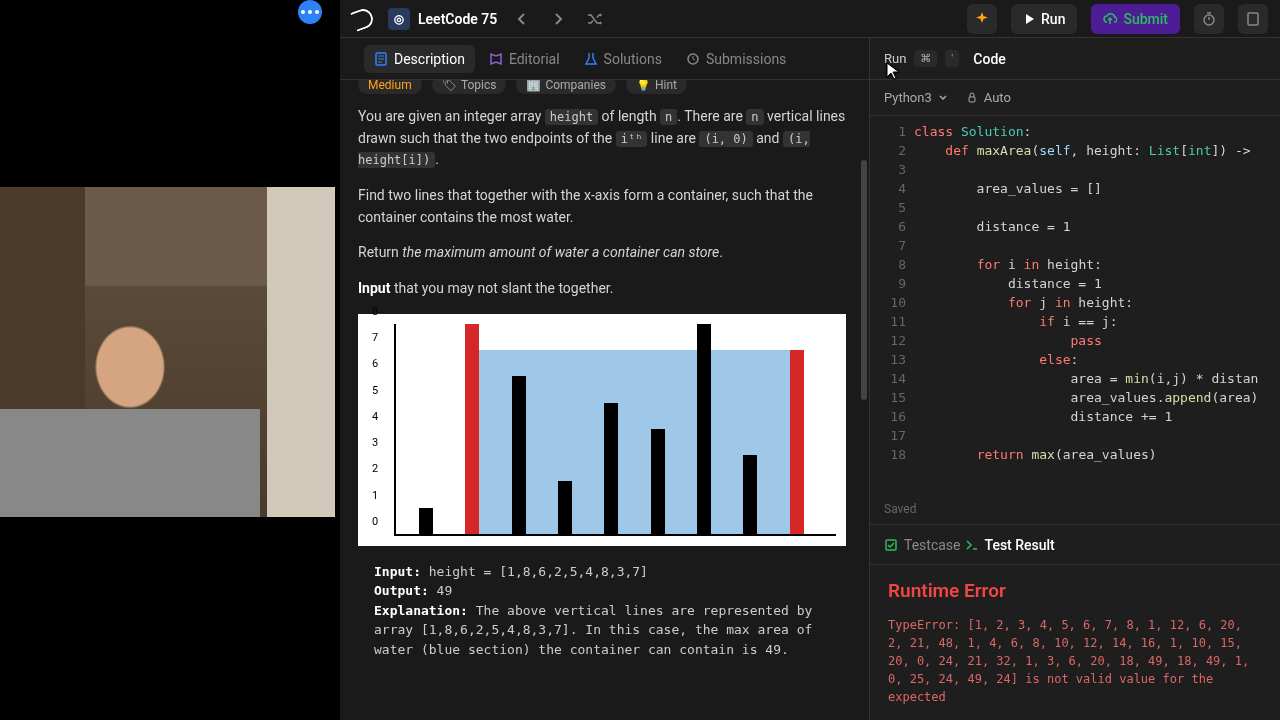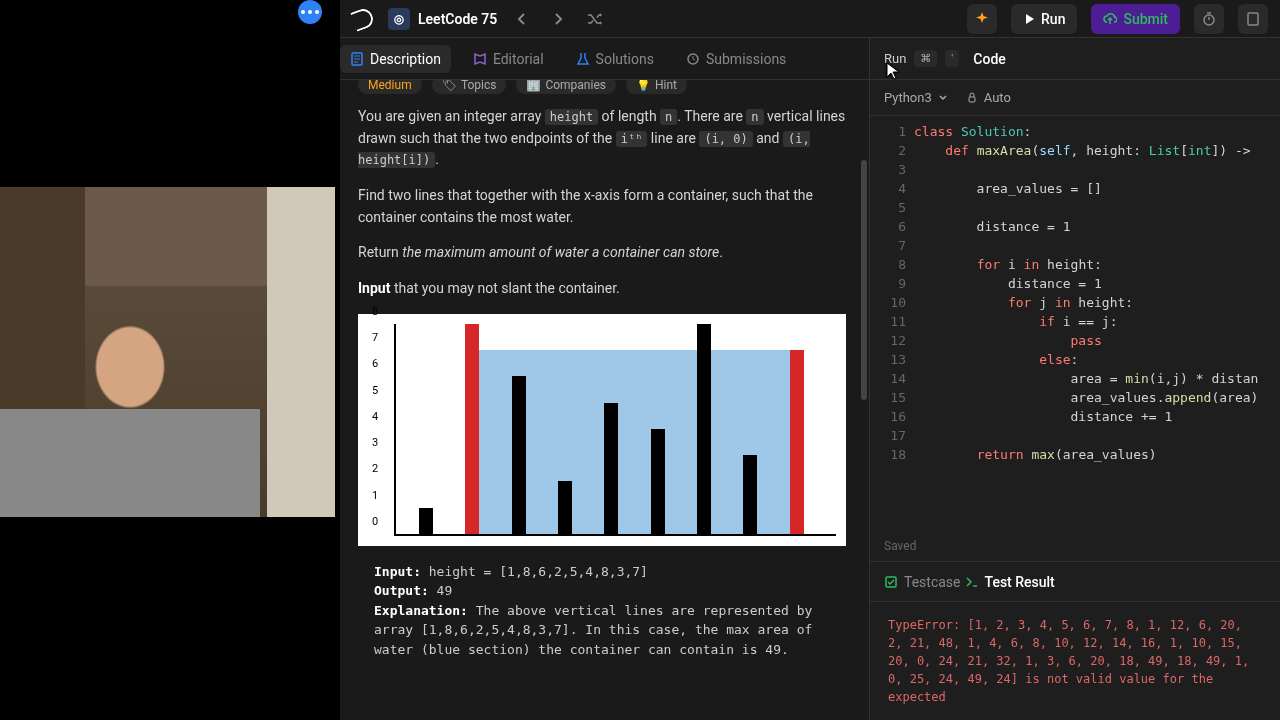--- a/index.html
+++ b/index.html
@@ -158,22 +158,22 @@
   flex-direction: column;
   border-right: 1px solid #333;
   background: #1a1a1a;
   position: relative;
 }
 
 .tabs {
   height: 42px;
   display: flex;
   align-items: center;
-  padding: 0 0;
-  gap: 12px;
+  padding: 0 24px;
+  gap: 4px;
   border-bottom: 1px solid #333;
 }
 .tab {
   padding: 6px 10px;
   font-size: 14px;
   color: #888;
   display: flex;
   align-items: center;
   gap: 6px;
   border-radius: 6px;
@@ -530,21 +530,21 @@
           <div class="tag-pill tag-medium">Medium</div>
           <div class="tag-pill">🏷 <span>Topics</span></div>
           <div class="tag-pill">🏢 <span>Companies</span></div>
           <div class="tag-pill">💡 <span>Hint</span></div>
         </div>
 
         <div class="prob-text">
           <p><span>You are given an integer array </span><code>height</code><span> of length </span><code>n</code><span>. There are </span><code>n</code><span> vertical lines drawn such that the two endpoints of the </span><code>iᵗʰ</code><span> line are </span><code>(i, 0)</code><span> and </span><code>(i, height[i])</code><span>.</span></p>
           <p>Find two lines that together with the x-axis form a container, such that the container contains the most water.</p>
           <p><span>Return </span><em>the maximum amount of water a container can store</em><span>.</span></p>
-          <p><strong>Input</strong><span> that you may not slant the container.</span></p>
+          <p><strong>Input</strong><span> that you may not slant the together.</span></p>
         </div>
 
 
         <div class="chart-box" id="chart">
             <div class="chart-axis-y"></div>
             <div class="chart-axis-x"></div>
             <div class="chart-ylabel" style="bottom: 12px;">0</div>
             <div class="chart-ylabel" style="bottom: 38.25px;">1</div>
             <div class="chart-ylabel" style="bottom: 64.5px;">2</div>
             <div class="chart-ylabel" style="bottom: 90.75px;">3</div>
@@ -630,20 +630,21 @@
           <span>Testcase</span>
         </div>
         <div class="result-tab active">
           <svg width="14" height="14" viewBox="0 0 14 14">
               <path d="M2 3l4 4-4 4M8 11h4" fill="none" stroke="#2cbb5d" stroke-width="1.5"></path>
             </svg>
           <span>Test Result</span>
         </div>
       </div>
       <div class="result-body">
+        <div class="rt-err-title">Runtime Error</div>
         <div class="rt-err-msg">TypeError: [1, 2, 3, 4, 5, 6, 7, 8, 1, 12, 6, 20, 2, 21, 48, 1, 4, 6, 8, 10, 12, 14, 16, 1, 10, 15, 20, 0, 24, 21, 32, 1, 3, 6, 20, 18, 49, 18, 49, 1, 0, 25, 24, 49, 24] is not valid value for the expected</div>
       </div>
     </div>
   </div>
 </div>
 
 <div class="cursor-img">
   <svg width="14" height="18" viewBox="0 0 14 18">
       <path d="M1 1l0 14 4-4 3 6 2-1-3-6 6 0z" fill="#fff" stroke="#000" stroke-width="1"></path>
     </svg>

